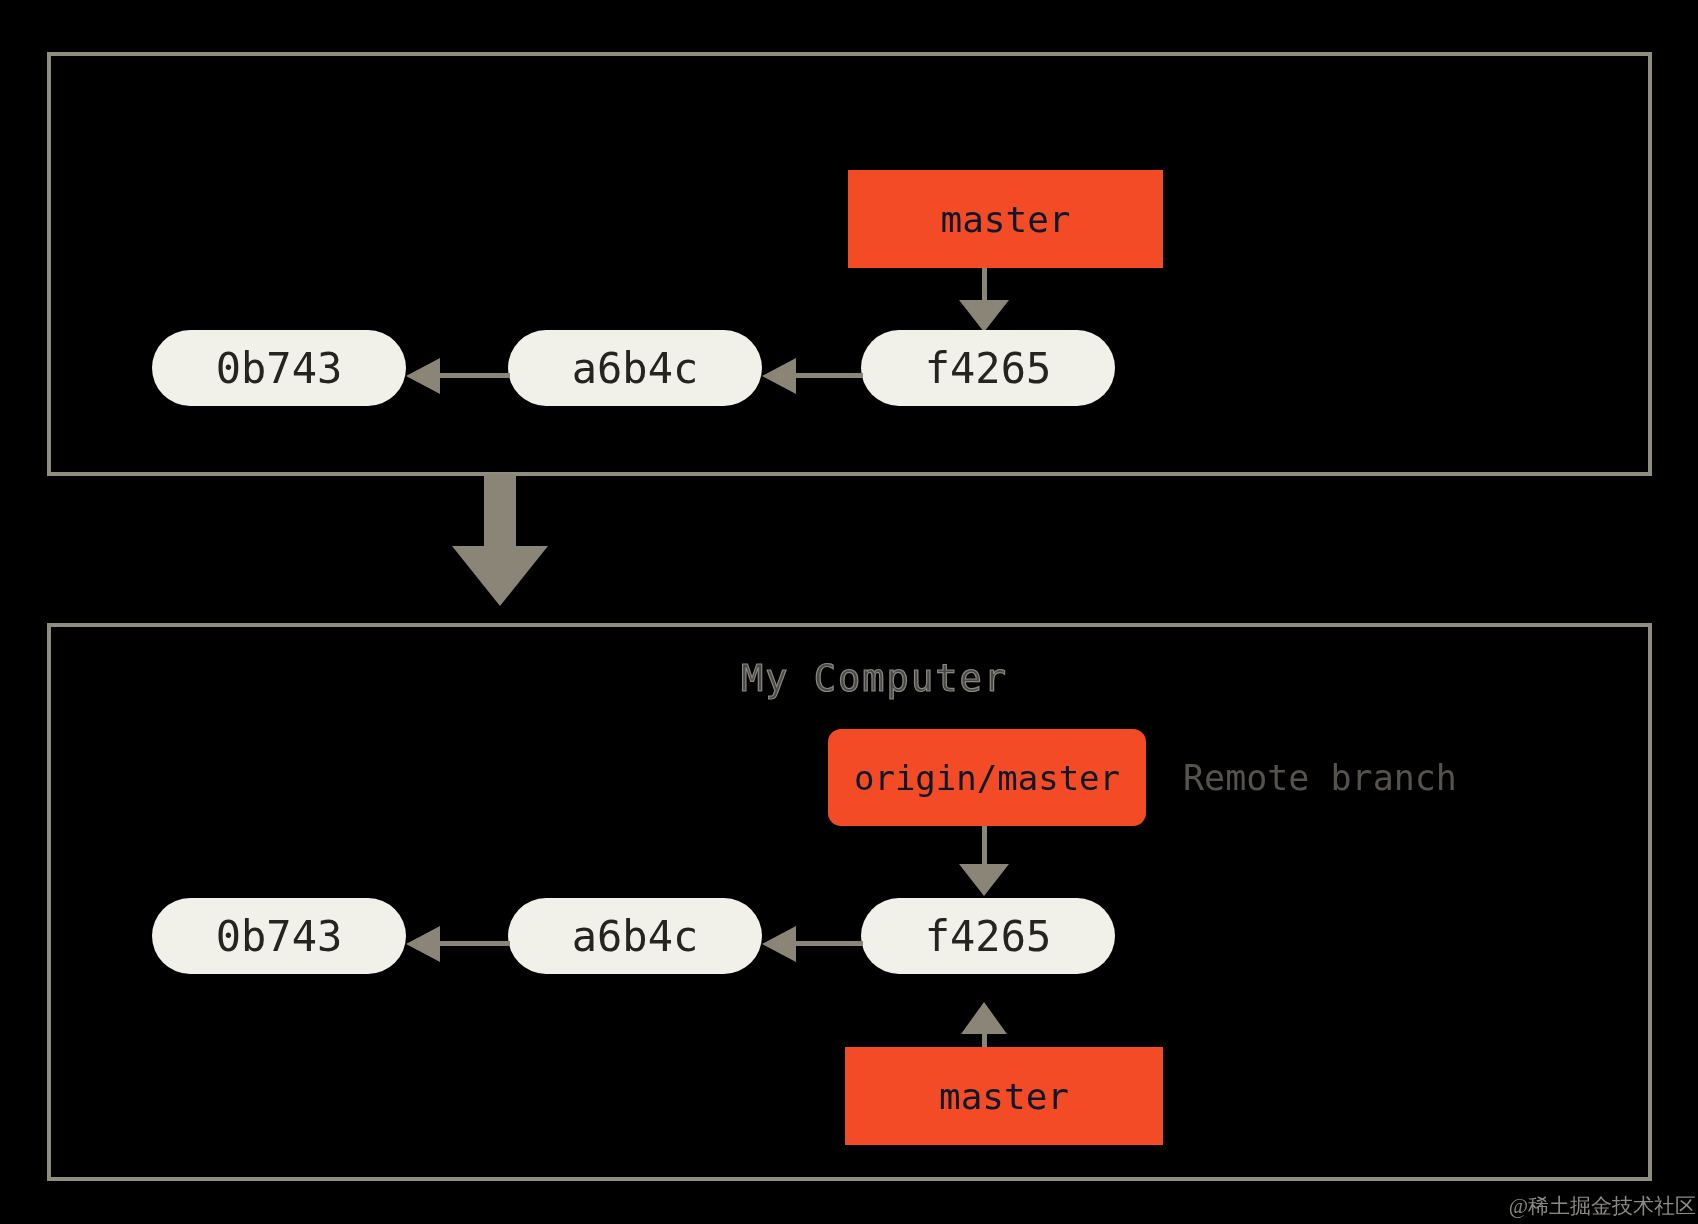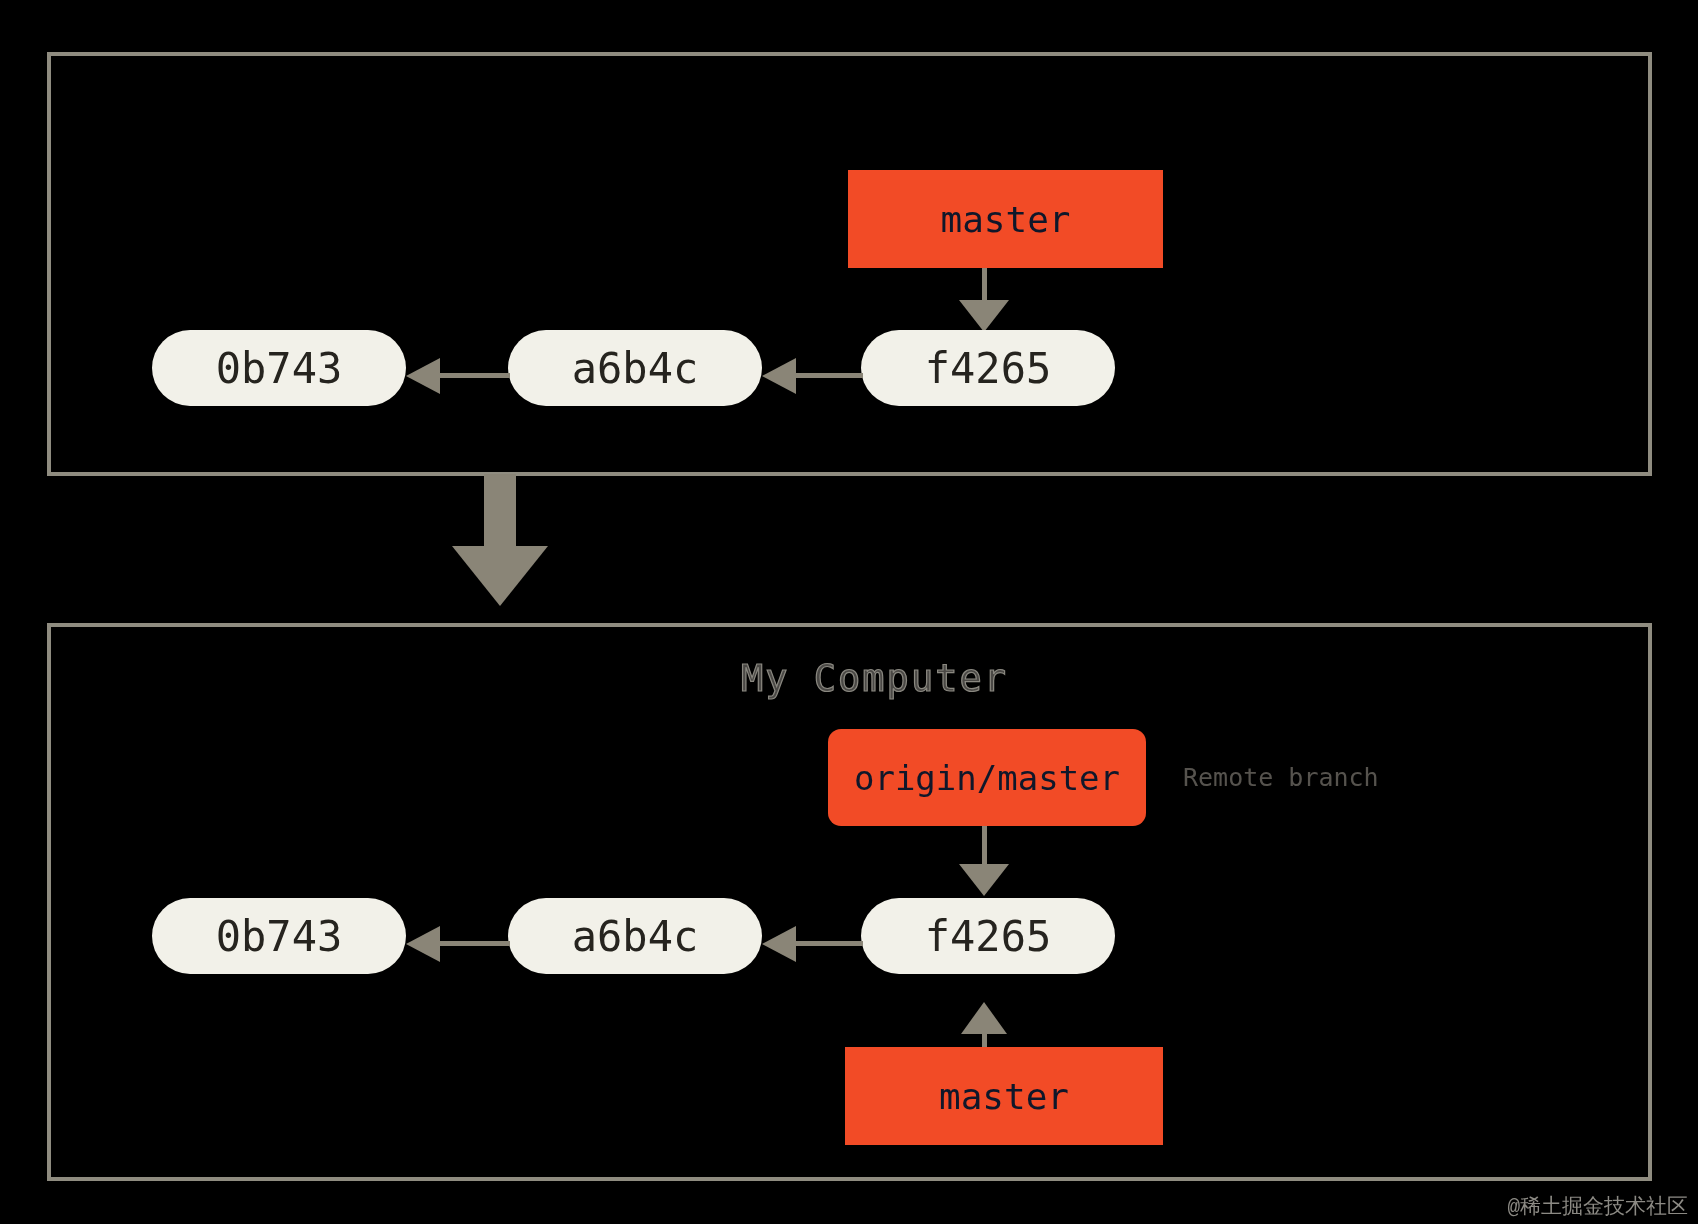--- a/index.html
+++ b/index.html
@@ -66,32 +66,32 @@
 
   .muted-label {
     position: absolute;
     color: #8a877d;
     font-size: 37px;
     white-space: nowrap;
   }
   .note-label {
     position: absolute;
     color: #56534e;
-    font-size: 25px;
+    font-size: 35px;
     display: flex;
     align-items: center;
     white-space: nowrap;
   }
   .watermark {
     position: absolute;
-    right: 10px;
+    right: 2px;
     top: 1192px;
     color: #8c8a84;
     font-size: 21px;
-    font-family: Liberation Mono, monospace;
+    font-family: Liberation Serif, serif;
   }
 </style>
 </head>
 <body>
 
 <div class="canvas">
 
   <div class="outer-box" style="left:47px; top:52px; width:1605px; height:424px;"></div>
 
 

